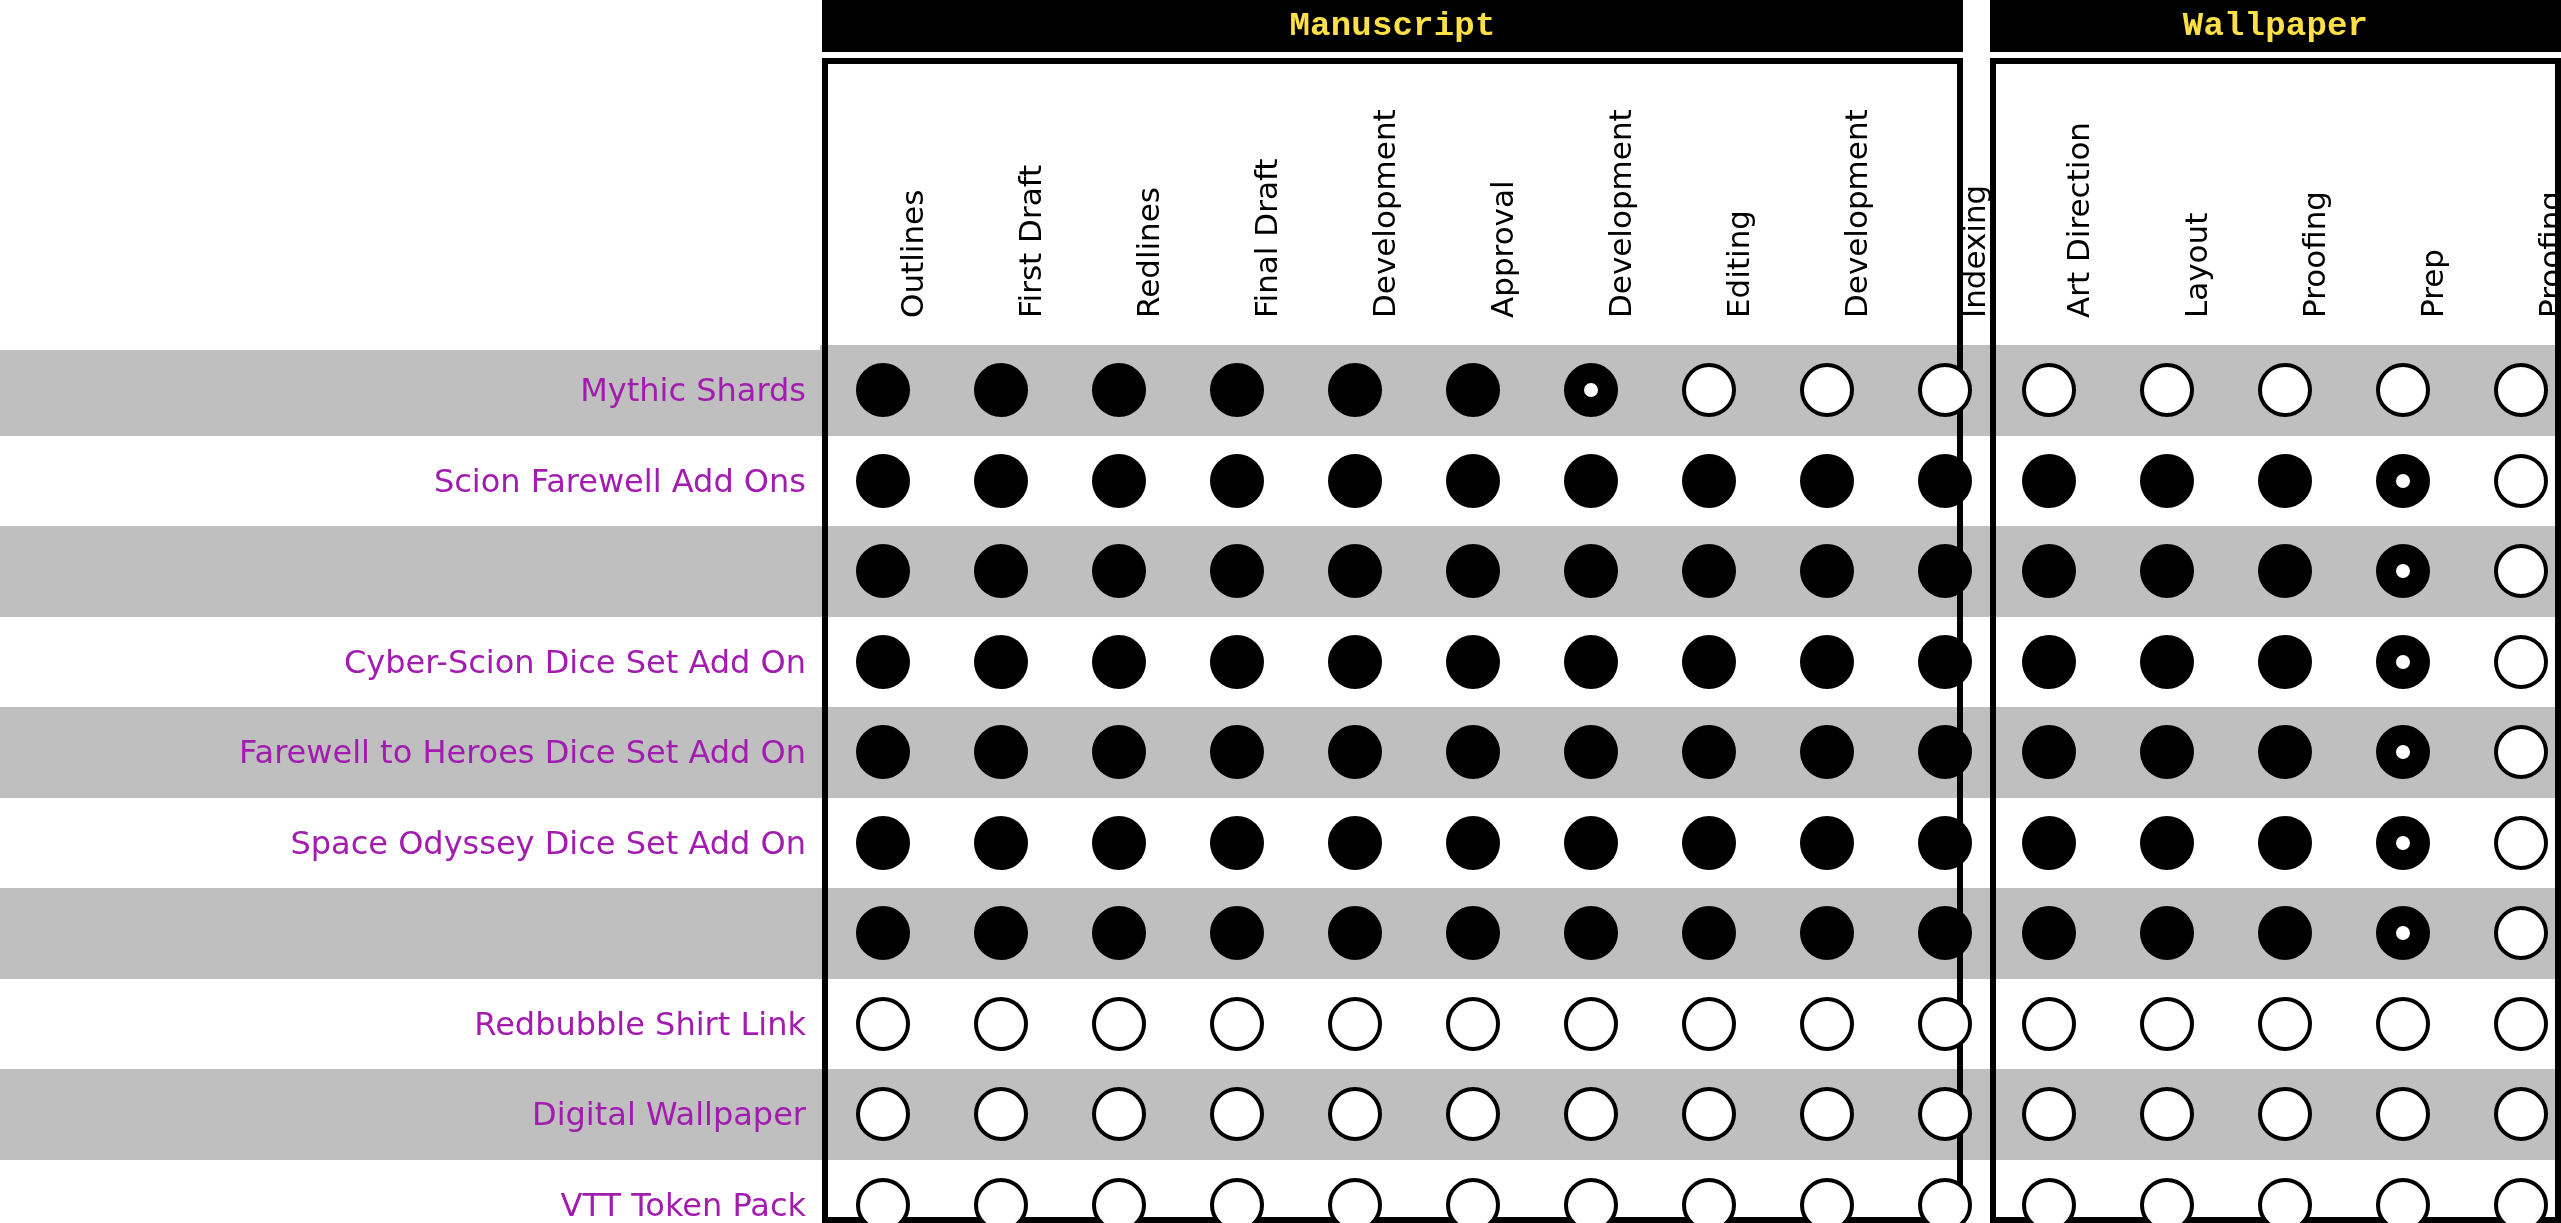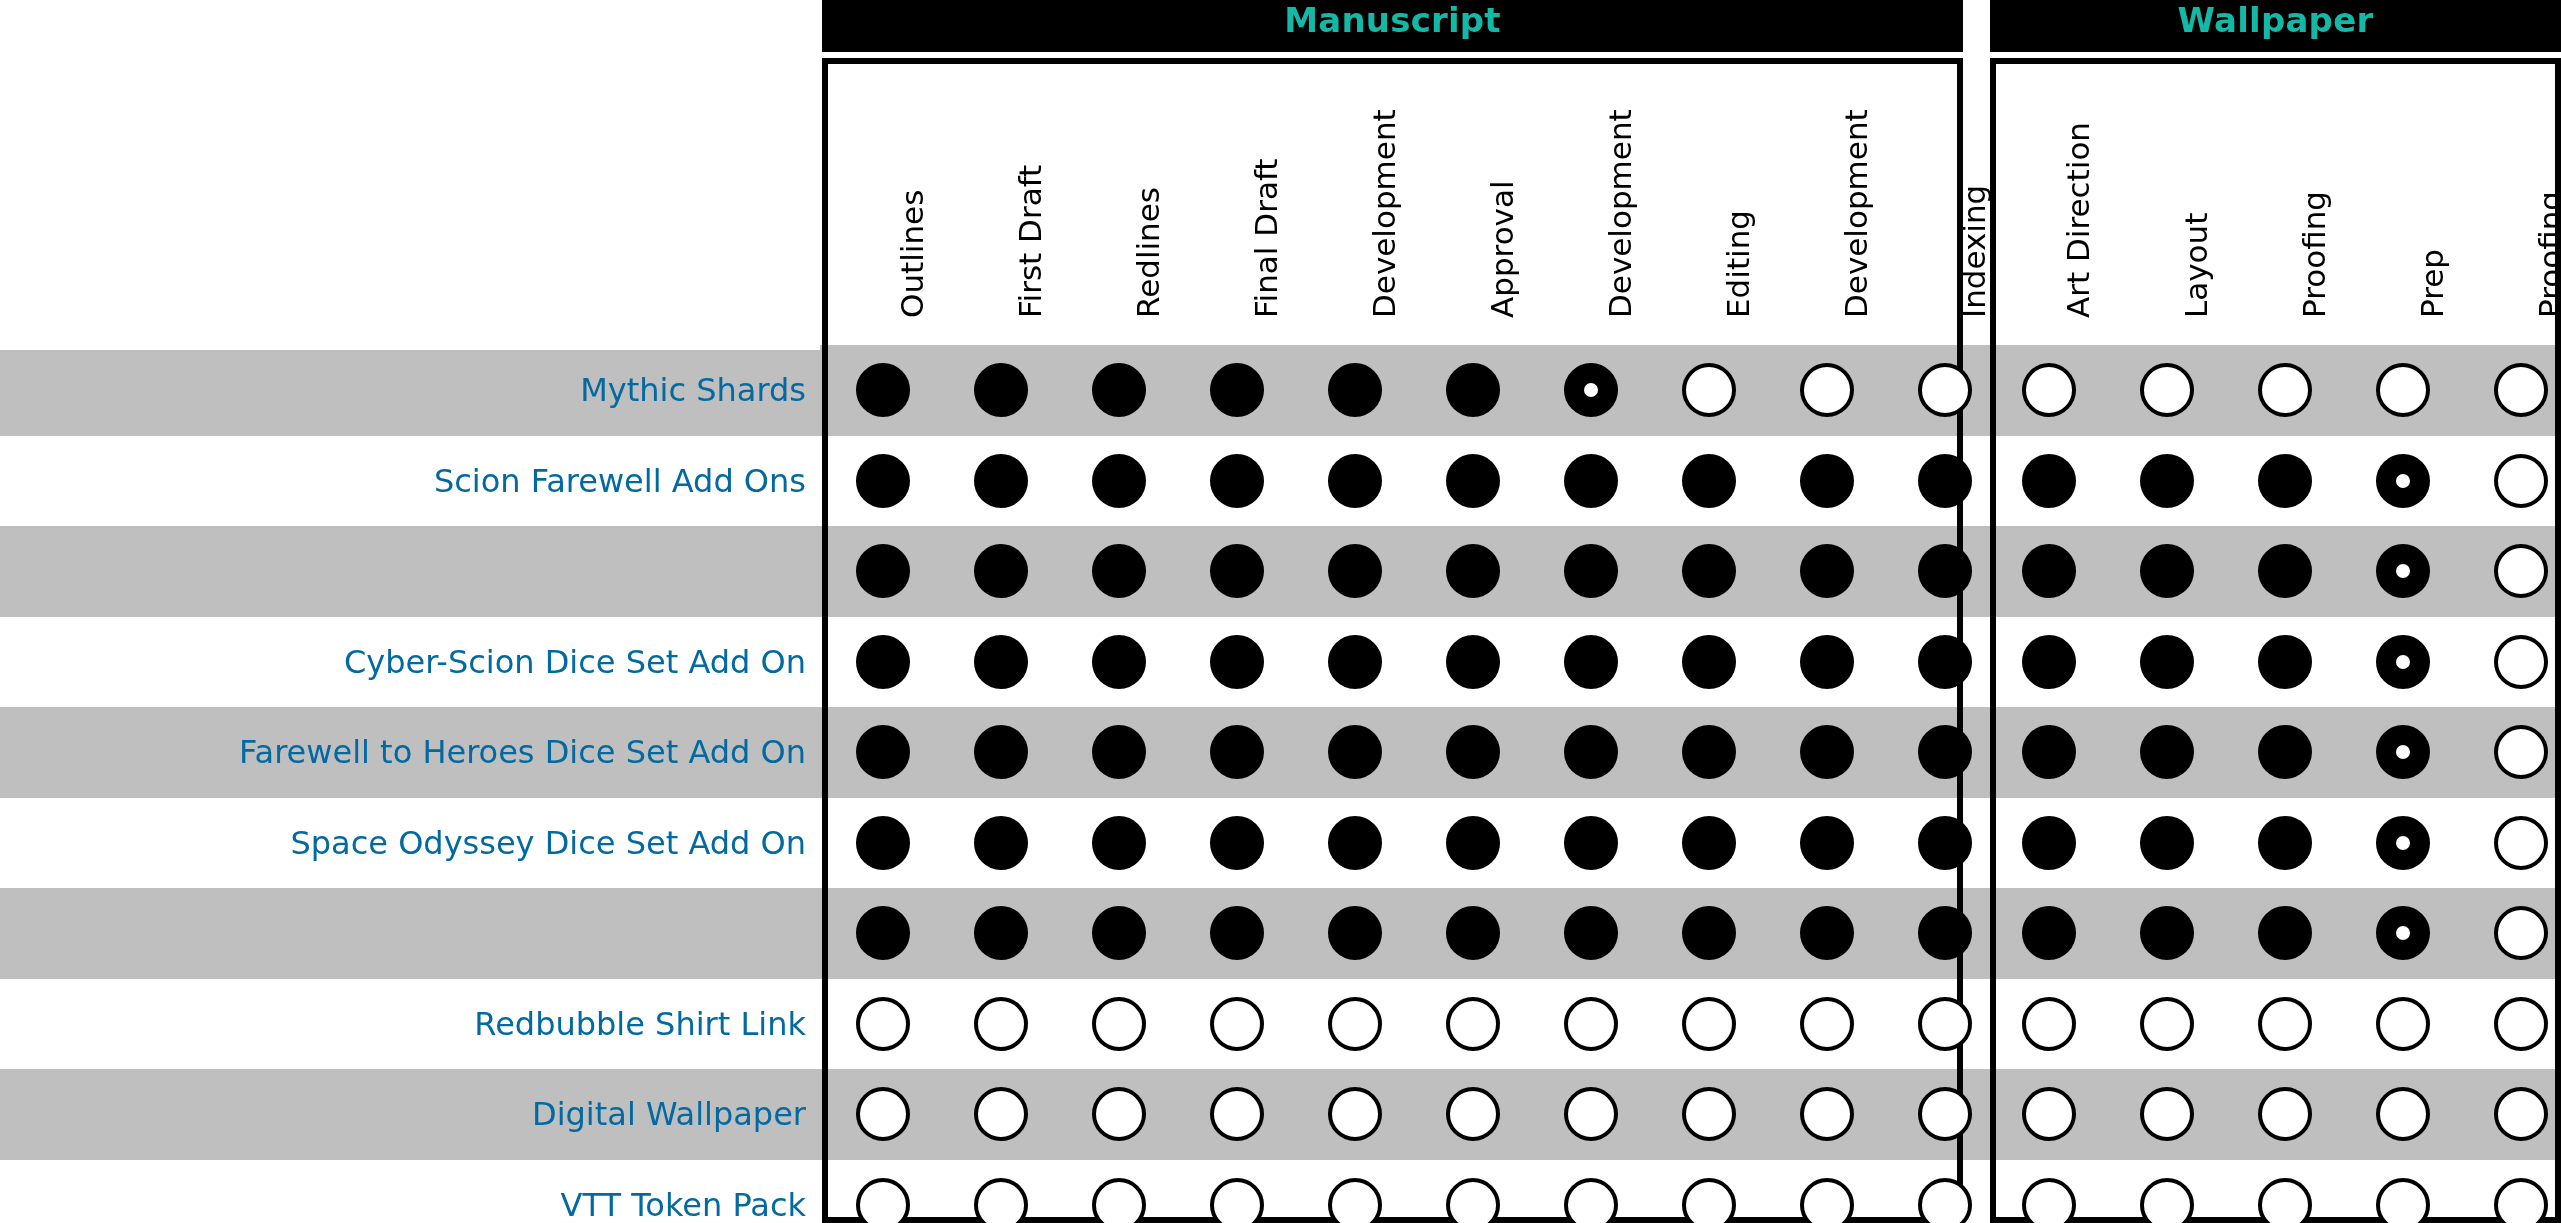--- a/index.html
+++ b/index.html
@@ -21,27 +21,28 @@
     position: absolute;
     left: 0;
     width: 2561px;
     background: #bfbfbf;
   }
 
   
   .group-header {
     position: absolute;
     background: #000000;
-    color: #14b8a6;
+    color: #fde047;
     font-weight: bold;
     font-size: 34px;
     display: flex;
-    align-items: flex-start;
+    align-items: center;
     justify-content: center;
     letter-spacing: 0.2px;
+    font-family: Liberation Mono, monospace;
   }
 
   
   .group-box {
     position: absolute;
     border: 6px solid #000000;
     background: transparent;
     pointer-events: none;
   }
 
@@ -54,21 +55,21 @@
     font-size: 31px;
     color: #000000;
     line-height: 1;
   }
 
   
   .row-label {
     position: absolute;
     text-align: left;
     font-size: 32px;
-    color: #0369a1;
+    color: #a21caf;
     white-space: nowrap;
     display: flex;
     align-items: center;
     justify-content: flex-end;
     padding-right: 14px;
   }
 
   
   .ball {
     position: absolute;

